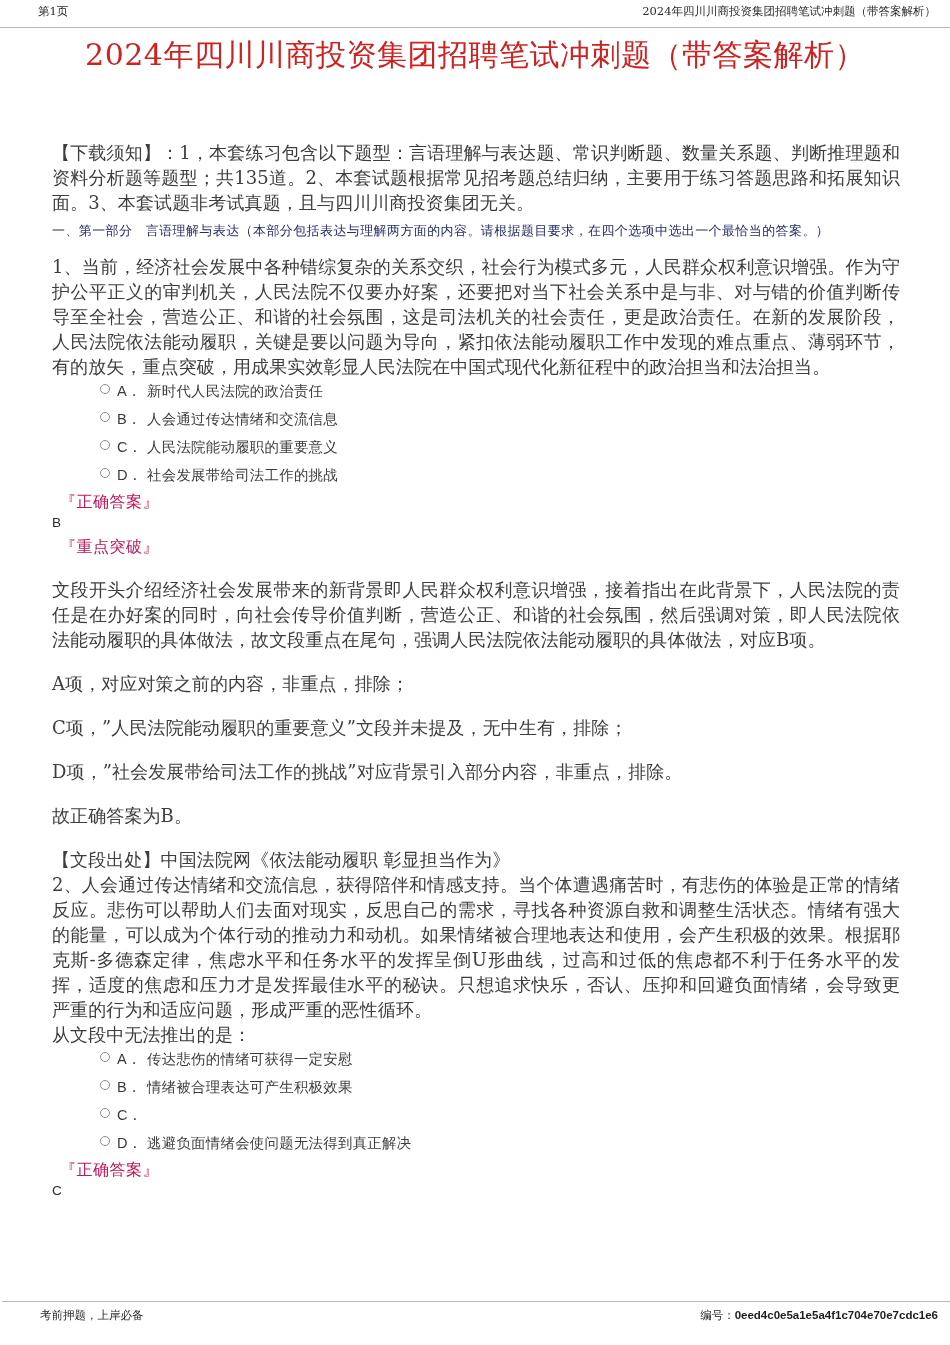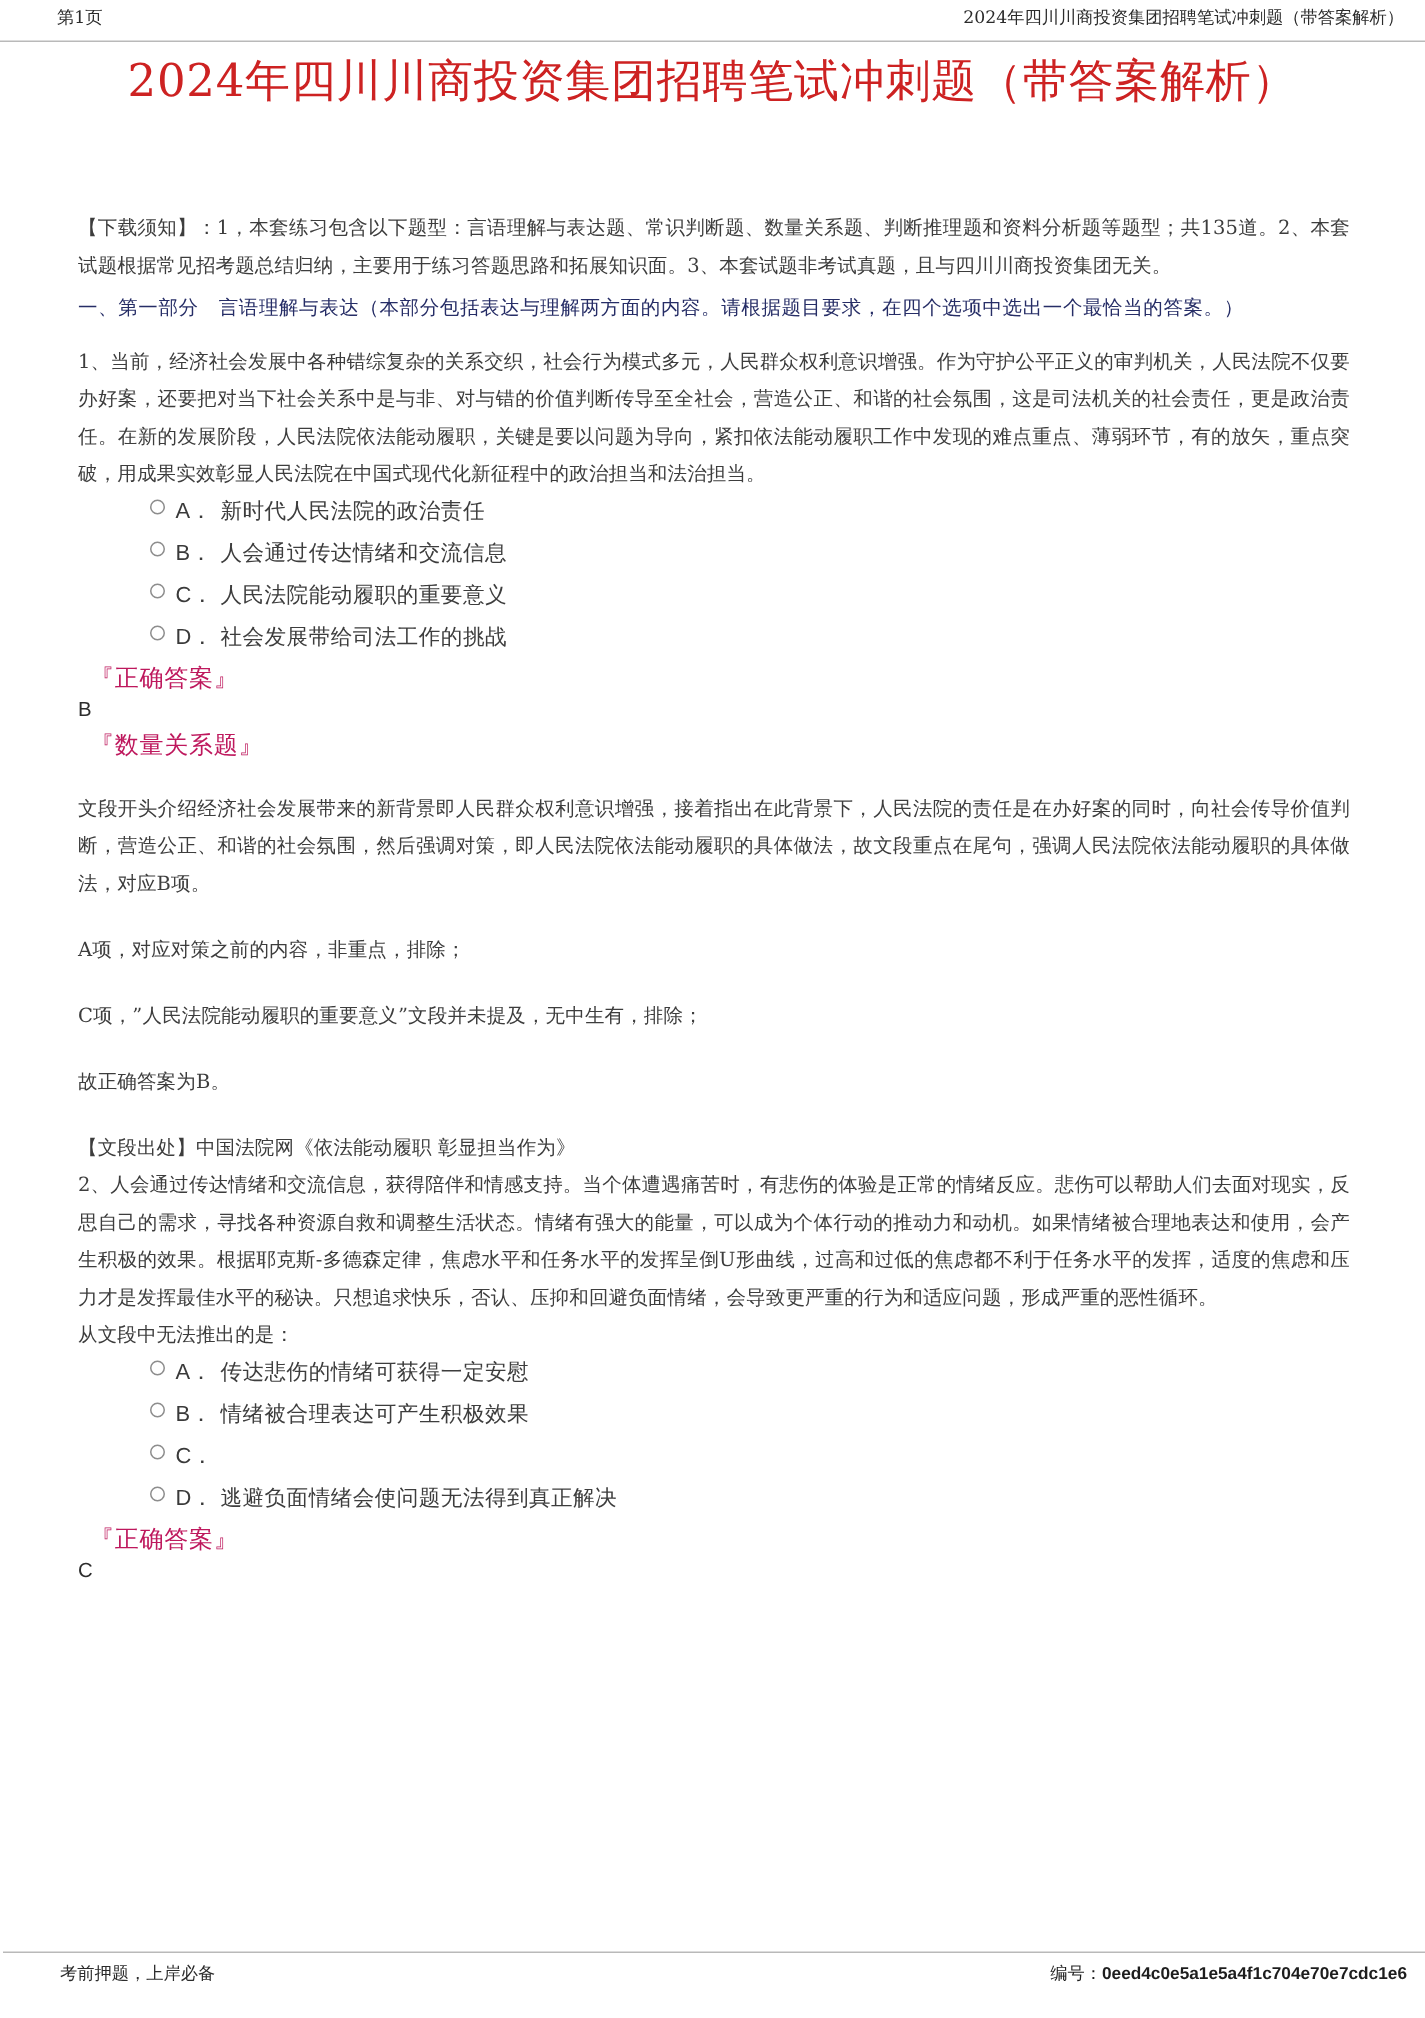--- a/index.html
+++ b/index.html
@@ -61,21 +61,21 @@
   
   .content {
     position: absolute;
     top: 140px;
     left: 52px;
     width: 848px;
   }
 
   p.para {
     margin: 0;
-    font-size: 13px;
+    font-size: 18px;
     line-height: 25px;
     text-align: justify;
     color: #3d3d3d;
     letter-spacing: 0.1px;
   }
   .notice {
     margin-bottom: 62px;
   }
 
   
@@ -211,26 +211,27 @@
         </li>
         <li>
           <span class="opt-radio"></span>
           <span class="opt-letter">D．</span>
           <span class="opt-text">社会发展带给司法工作的挑战</span>
         </li>
       </ul>
 
       <p class="ans-label">『正确答案』</p>
       <p class="ans-value">B</p>
-      <p class="ans-label src-line">『数量关系题』</p>
+      <p class="ans-label src-line">『重点突破』</p>
 
       <div class="analysis-block">
         <p class="para">文段开头介绍经济社会发展带来的新背景即人民群众权利意识增强，接着指出在此背景下，人民法院的责任是在办好案的同时，向社会传导价值判断，营造公正、和谐的社会氛围，然后强调对策，即人民法院依法能动履职的具体做法，故文段重点在尾句，强调人民法院依法能动履职的具体做法，对应B项。</p>
         <p class="para">A项，对应对策之前的内容，非重点，排除；</p>
         <p class="para">C项，”人民法院能动履职的重要意义”文段并未提及，无中生有，排除；</p>
+        <p class="para">D项，”社会发展带给司法工作的挑战”对应背景引入部分内容，非重点，排除。</p>
         <p class="para">故正确答案为B。</p>
       </div>
 
       <p class="para src-line" style="margin-top:19px">【文段出处】中国法院网《依法能动履职 彰显担当作为》</p>
     </div>
 
     <div>
       <p class="para q-stem">2、人会通过传达情绪和交流信息，获得陪伴和情感支持。当个体遭遇痛苦时，有悲伤的体验是正常的情绪反应。悲伤可以帮助人们去面对现实，反思自己的需求，寻找各种资源自救和调整生活状态。情绪有强大的能量，可以成为个体行动的推动力和动机。如果情绪被合理地表达和使用，会产生积极的效果。根据耶克斯-多德森定律，焦虑水平和任务水平的发挥呈倒U形曲线，过高和过低的焦虑都不利于任务水平的发挥，适度的焦虑和压力才是发挥最佳水平的秘诀。只想追求快乐，否认、压抑和回避负面情绪，会导致更严重的行为和适应问题，形成严重的恶性循环。</p>
       <p class="para q-ask">从文段中无法推出的是：</p>
 

